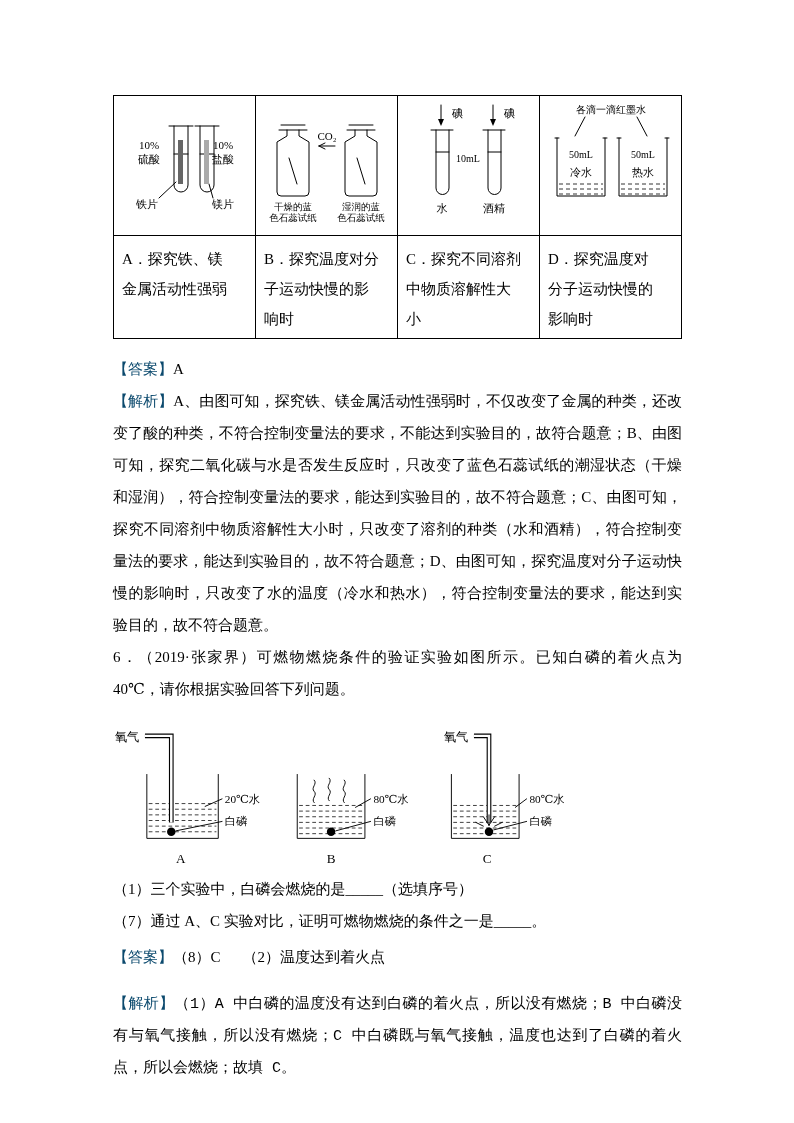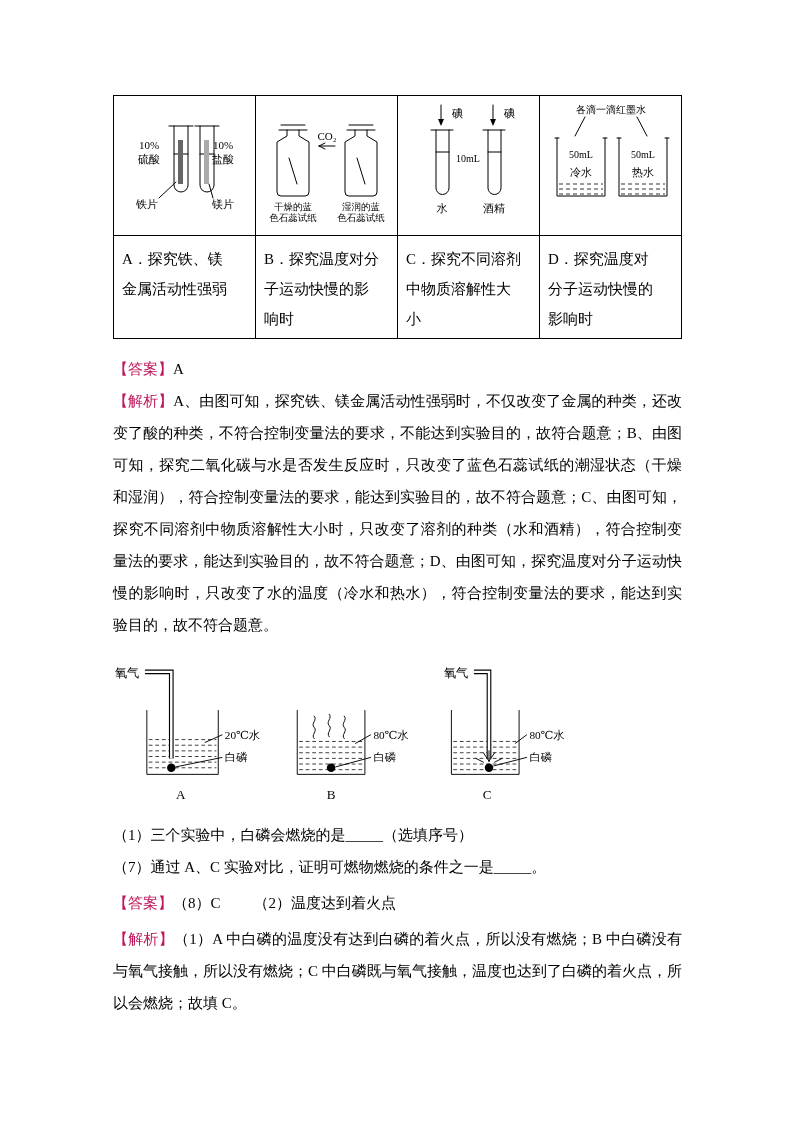--- a/index.html
+++ b/index.html
@@ -4,33 +4,33 @@
 <style>
   * { box-sizing: border-box; }
   html, body { margin: 0; padding: 0; background: #ffffff; }
   .page {
     width: 794px; height: 1123px;
     padding: 95px 112px 30px 113px;
     font-family: "Liberation Serif", "DejaVu Serif", serif;
     color: #000; overflow: hidden; background: #fff;
   }
   p { margin: 0; font-size: 15px; line-height: 32px; text-align: justify; }
-  .red { color: #be185d; }
-  .gap { margin-left: 33px; }
+  .red { color: #0c4a6e; }
+  .gap { margin-left: 22px; }
 
   .exp-table { border-collapse: collapse; width: 100%; table-layout: fixed; }
   .exp-table td { border: 1px solid #000; }
   .diag-cell { height: 140px; text-align: center; vertical-align: middle; padding: 2px; }
   .desc-cell { height: 102px; vertical-align: top; padding: 8px 18px 4px 8px; font-size: 15px; line-height: 30px; text-align: left; }
 
   .answer-1 { margin-top: 14px; }
-  .diagram-wrap { margin: 16px 0 10px 0; }
+  .diagram-wrap { margin: 16px 0 0 0; }
   .subq { }
   .answer-2 { margin-top: 4px; }
-  .analysis-2 { margin-top: 4px; }
+  .analysis-2 { margin-top: 16px; font-family: Liberation Mono, monospace; }
 
   svg { display: inline-block; vertical-align: middle; }
   svg text { fill: #000; font-family: "Liberation Serif", "DejaVu Serif", serif; }
   .s { stroke: #000; stroke-width: 1; fill: none; stroke-linecap: round; }
   .hatch { stroke: #000; stroke-width: 0.8; fill: none; stroke-dasharray: 4 3; }
   .tube-o { stroke: #000; stroke-width: 5; fill: none; }
   .tube-i { stroke: #fff; stroke-width: 2.6; fill: none; }
 </style>
 </head>
 <body>
@@ -134,20 +134,23 @@
   </table>
 
   <p class="answer-1">
     <span class="red">【答案】</span><span>A</span>
   </p>
 
   <p>
     <span class="red">【解析】</span><span>A、由图可知，探究铁、镁金属活动性强弱时，不仅改变了金属的种类，还改变了酸的种类，不符合控制变量法的要求，不能达到实验目的，故符合题意；B、由图可知，探究二氧化碳与水是否发生反应时，只改变了蓝色石蕊试纸的潮湿状态（干燥和湿润），符合控制变量法的要求，能达到实验目的，故不符合题意；C、由图可知，探究不同溶剂中物质溶解性大小时，只改变了溶剂的种类（水和酒精），符合控制变量法的要求，能达到实验目的，故不符合题意；D、由图可知，探究温度对分子运动快慢的影响时，只改变了水的温度（冷水和热水），符合控制变量法的要求，能达到实验目的，故不符合题意。</span>
   </p>
 
+  <p>
+    <span>6．（2019·张家界）可燃物燃烧条件的验证实验如图所示。已知白磷的着火点为 40℃，请你根据实验回答下列问题。</span>
+  </p>
 
   <div class="diagram-wrap">
     <svg width="470" height="152" viewBox="0 0 500 152">
 
       <text x="2" y="16" font-size="13">氧气</text>
       <path class="s" d="M36,52 V120 H112 V52"></path>
       <path class="hatch" d="M38,83 H110 M38,89 H110 M38,95 H110 M38,101 H110 M38,107 H110 M38,113 H110"></path>
       <circle cx="62" cy="113" r="4.5" fill="#000"></circle>
       <path class="tube-o" d="M34,11 H62 V103"></path>
       <path class="tube-i" d="M34,11 H62 V103"></path>

